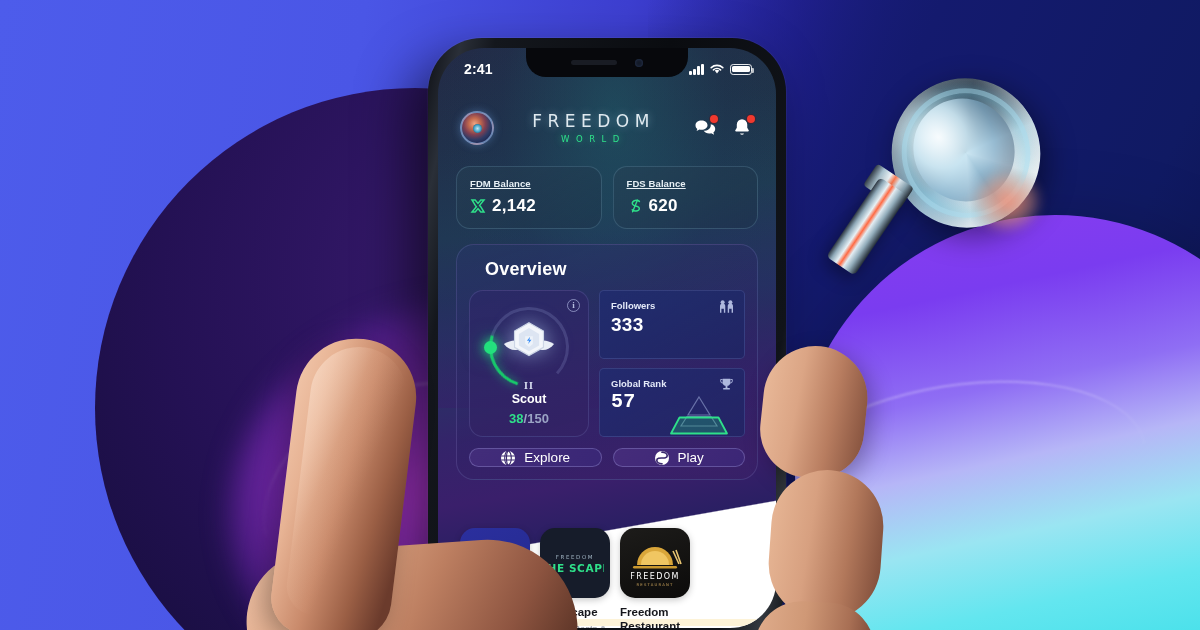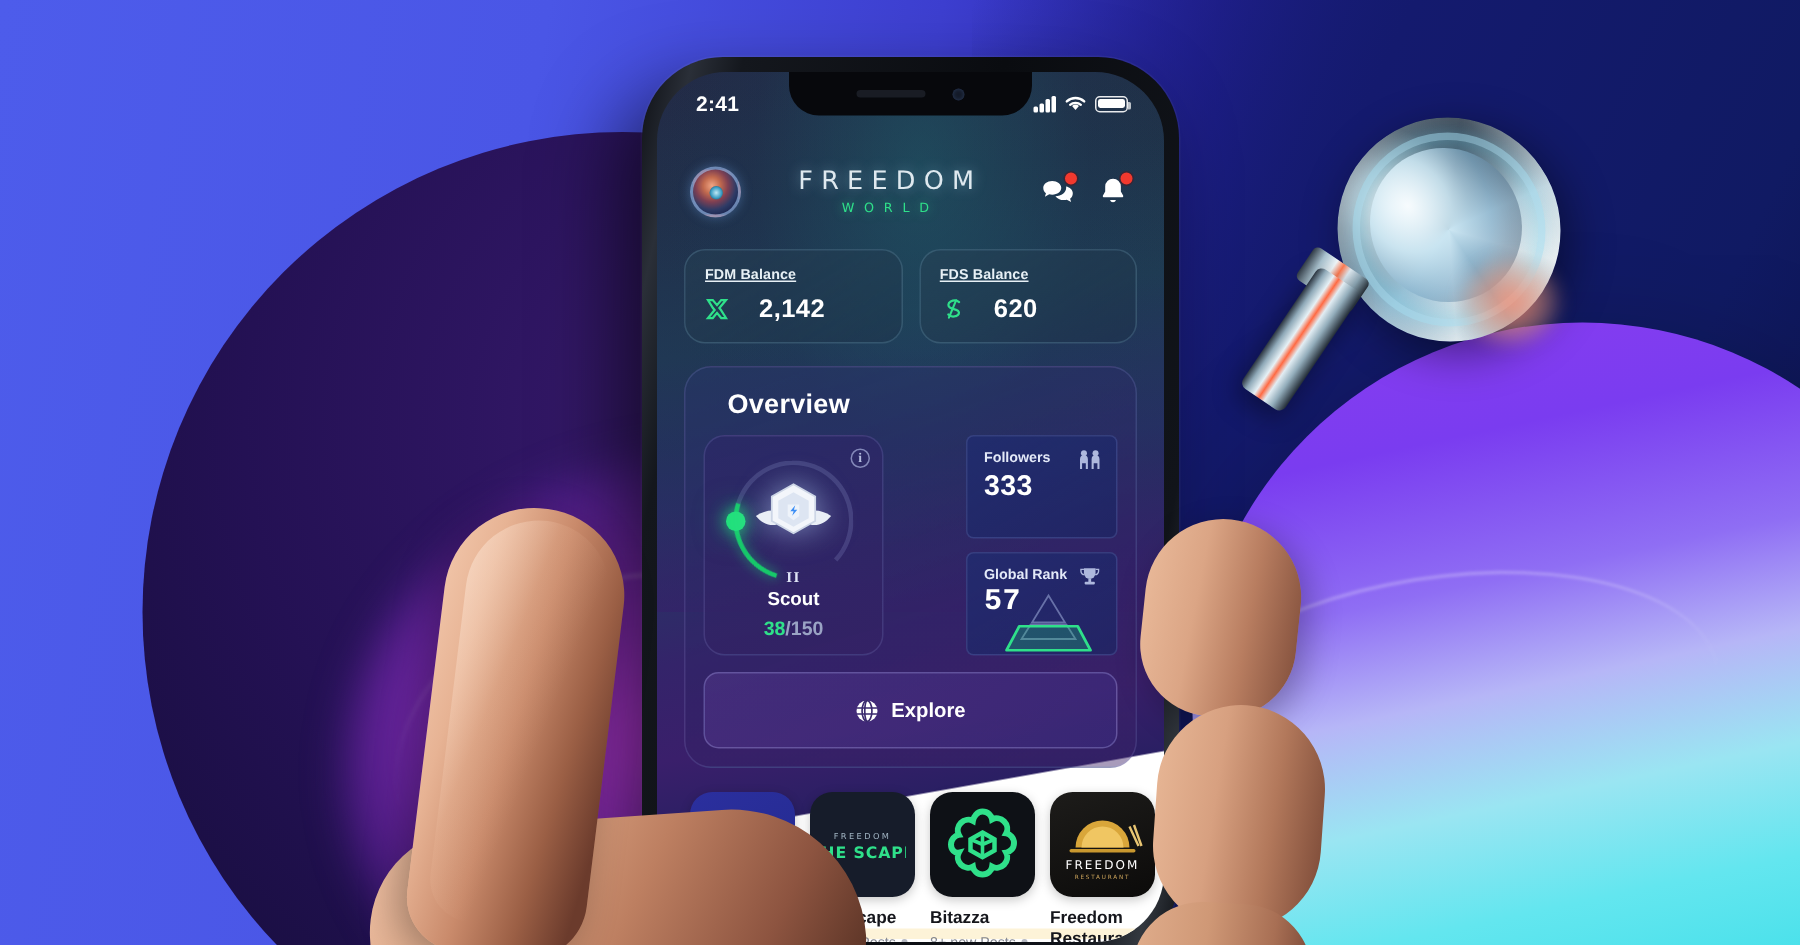--- a/index.html
+++ b/index.html
@@ -183,21 +183,21 @@
   }
 
   
   .balances { position: absolute; left: 18px; right: 18px; top: 118px; display: flex; gap: 11px; z-index: 4; }
   .bal-card {
     flex: 1; border-radius: 14px; padding: 11px 13px 12px;
     background: linear-gradient(150deg, rgba(38,64,84,0.55) 0%, rgba(28,48,70,0.42) 100%);
     border: 1px solid rgba(140,195,220,0.20);
   }
   .bal-label { font-size: 9.5px; font-weight: 700; color: #e7f0f5; letter-spacing: 0.1px; text-decoration: underline; }
-  .bal-row { display: flex; align-items: center; gap: 20px; margin-top: 7px; }
+  .bal-row { display: flex; align-items: center; gap: 6px; margin-top: 7px; }
   .bal-value { font-size: 17px; font-weight: 700; color: #fff; letter-spacing: 0.3px; }
   .tok { width: 16px; height: 16px; color: #2fe08a; flex: none; }
   .tok svg { width:100%; height:100%; display:block; }
 
   
   .overview {
     position: absolute; left: 18px; right: 18px; top: 196px; z-index: 4;
     border-radius: 18px; padding: 12px;
     background: linear-gradient(160deg, rgba(40,54,105,0.52) 0%, rgba(48,34,102,0.45) 60%, rgba(62,34,104,0.45) 100%);
     border: 1px solid rgba(150,160,230,0.18);
@@ -239,35 +239,35 @@
   .rank-name { font-size: 12.5px; color: #fff; font-weight: 700; margin-top: 1px; }
   .rank-prog { margin-top: 5px; font-size: 13px; font-weight: 700; }
   .rank-prog .cur { color: #2fe08a; }
   .rank-prog .max { color: #9aa3c4; }
 
   .stat-col { flex: 1; display: flex; flex-direction: column; gap: 9px; }
   .stat-card {
     flex: 1; border-radius: 5px; padding: 9px 11px;
     background: linear-gradient(150deg, rgba(32,44,112,0.78) 0%, rgba(28,38,100,0.7) 100%);
     border: 1px solid rgba(150,165,235,0.18);
-    position: relative; overflow: hidden; margin-left: 45px;
+    position: relative; overflow: hidden;
   }
   .stat-label { font-size: 9.5px; font-weight: 700; color: #e3e9f8; }
   .stat-value { font-size: 19px; font-weight: 700; color: #fff; margin-top: 3px; letter-spacing: 0.3px; }
   .stat-value.big { font-size: 20px; margin-top: 1px; font-family: Liberation Mono, monospace; }
   .stat-icon { position: absolute; right: 9px; top: 8px; width: 17px; height: 15px; color: #aeb8dd; }
   .stat-icon svg { width:100%; height:100%; display:block; }
   .pyramid { position: absolute; right: 6px; bottom: 1px; width: 78px; height: 40px; }
   .pyramid svg { width:100%; height:100%; display:block; }
 
   .ov-actions { display: flex; gap: 11px; margin-top: 11px; }
   .act-btn {
-    flex: 1; height: 51px; border-radius: 10px;
+    flex: 1; height: 19px; border-radius: 10px;
     display: flex; align-items: center; justify-content: center; gap: 8px;
-    color: #fff; font-size: 13.5px; font-weight: 700; cursor: pointer;
+    color: #fff; font-size: 13.5px; font-weight: 400; cursor: pointer;
     background: linear-gradient(135deg, rgba(92,62,150,0.40) 0%, rgba(62,48,138,0.40) 100%);
     border: 1px solid rgba(175,170,235,0.32);
   }
   .act-ic { width: 16px; height: 16px; }
   .act-ic svg { width:100%; height:100%; display:block; }
 
   
   .apps {
     position: absolute; left: 0; right: 0; top: 474px; bottom: 0; z-index: 4;
     display: flex; gap: 10px; padding: 6px 0 0 22px; overflow: hidden;
@@ -495,20 +495,29 @@
         <div class="act-btn">
           <span class="act-ic">
             <svg viewBox="0 0 16 16">
               <circle cx="8" cy="8" r="7" fill="#fff"></circle>
               <path d="M8 1c-2 2-2 12 0 14M1.3 6h13.4M1.3 10h13.4" stroke="#3a2a6e" stroke-width="1.1" fill="none"></path>
               <ellipse cx="8" cy="8" rx="3.3" ry="7" fill="none" stroke="#3a2a6e" stroke-width="1.1"></ellipse>
             </svg>
           </span>
           <span>Explore</span>
         </div>
+        <div class="act-btn">
+          <span class="act-ic">
+            <svg viewBox="0 0 16 16">
+              <circle cx="8" cy="8" r="7" fill="#fff"></circle>
+              <path d="M8 2.2c3.2 0 5.2 1.8 5.2 3.6 0 2.4-3.4 2.2-5.2 2.2s-5.2-.2-5.2 2.2c0 1.8 2 3.6 5.2 3.6" fill="none" stroke="#3a2a6e" stroke-width="1.7" stroke-linecap="round"></path>
+            </svg>
+          </span>
+          <span>Play</span>
+        </div>
       </div>
     </div>
 
     <div class="apps">
       <div class="app-item">
         <div class="app-tile tile-freedom">
           <svg width="48" height="48" viewBox="0 0 48 48">
             <path d="M6 7 L24 26 L42 7" stroke="#2fe08a" stroke-width="4.6" fill="none"></path>
             <path d="M6 18 L24 37 L42 18" stroke="#2fe08a" stroke-width="4.6" fill="none"></path>
             <path d="M6 41 L24 22 L42 41" stroke="#2fe08a" stroke-width="4.6" fill="none"></path>
@@ -527,34 +536,20 @@
             <text x="29" y="24" text-anchor="middle" fill="#2fe08a" font-family="DejaVu Sans, sans-serif" font-size="10.5" font-weight="bold" letter-spacing="0.6">THE SCAPE</text>
           </svg>
         </div>
         <div class="app-name">The Scape</div>
         <div class="app-meta">
           <span>9+ new Posts</span>
           <span class="meta-dot"></span>
         </div>
       </div>
 
-      <div class="app-item">
-        <div class="app-tile tile-bitazza">
-          <svg width="50" height="50" viewBox="0 0 50 50">
-            <path d="M25 3c3.6 0 6 2.6 6.4 5.2 2.4-1.3 5.8-.8 8 1.4s2.7 5.6 1.4 8c2.6.4 5.2 2.8 5.2 6.4s-2.6 6-5.2 6.4c1.3 2.4.8 5.8-1.4 8s-5.6 2.7-8 1.4c-.4 2.6-2.8 5.2-6.4 5.2s-6-2.6-6.4-5.2c-2.4 1.3-5.8.8-8-1.4s-2.7-5.6-1.4-8C6.6 31 4 28.6 4 25s2.6-6 5.2-6.4c-1.3-2.4-.8-5.8 1.4-8s5.6-2.7 8-1.4C19 6.6 21.4 3 25 3z" fill="none" stroke="#2fe08a" stroke-width="4"></path>
-            <path d="M25 17 L33 21.5 L33 29 L25 33.5 L17 29 L17 21.5 Z" fill="none" stroke="#2fe08a" stroke-width="3"></path>
-            <path d="M25 17 L25 25 L17 21.5 M25 25 L33 21.5 M25 25 L25 33.5" stroke="#2fe08a" stroke-width="2.4" fill="none"></path>
-          </svg>
-        </div>
-        <div class="app-name">Bitazza</div>
-        <div class="app-meta">
-          <span>8+ new Posts</span>
-          <span class="meta-dot"></span>
-        </div>
-      </div>
 
       <div class="app-item">
         <div class="app-tile tile-rest">
           <svg width="64" height="56" viewBox="0 0 64 56">
             <path d="M14 30a18 18 0 0 1 36 0z" fill="#d9a63a"></path>
             <path d="M18 30a14 14 0 0 1 28 0z" fill="#f0c662"></path>
             <path d="M50 16l6 13M53 15l5 14" stroke="#e8c572" stroke-width="1.6" fill="none"></path>
             <rect x="10" y="31" width="44" height="2.4" rx="1.2" fill="#c9982f"></rect>
             <text x="32" y="44" text-anchor="middle" fill="#ffffff" font-family="DejaVu Sans, sans-serif" font-size="8" letter-spacing="1.4">FREEDOM</text>
             <text x="32" y="51" text-anchor="middle" fill="#c9a25a" font-family="DejaVu Sans, sans-serif" font-size="3.8" letter-spacing="1.2">RESTAURANT</text>

